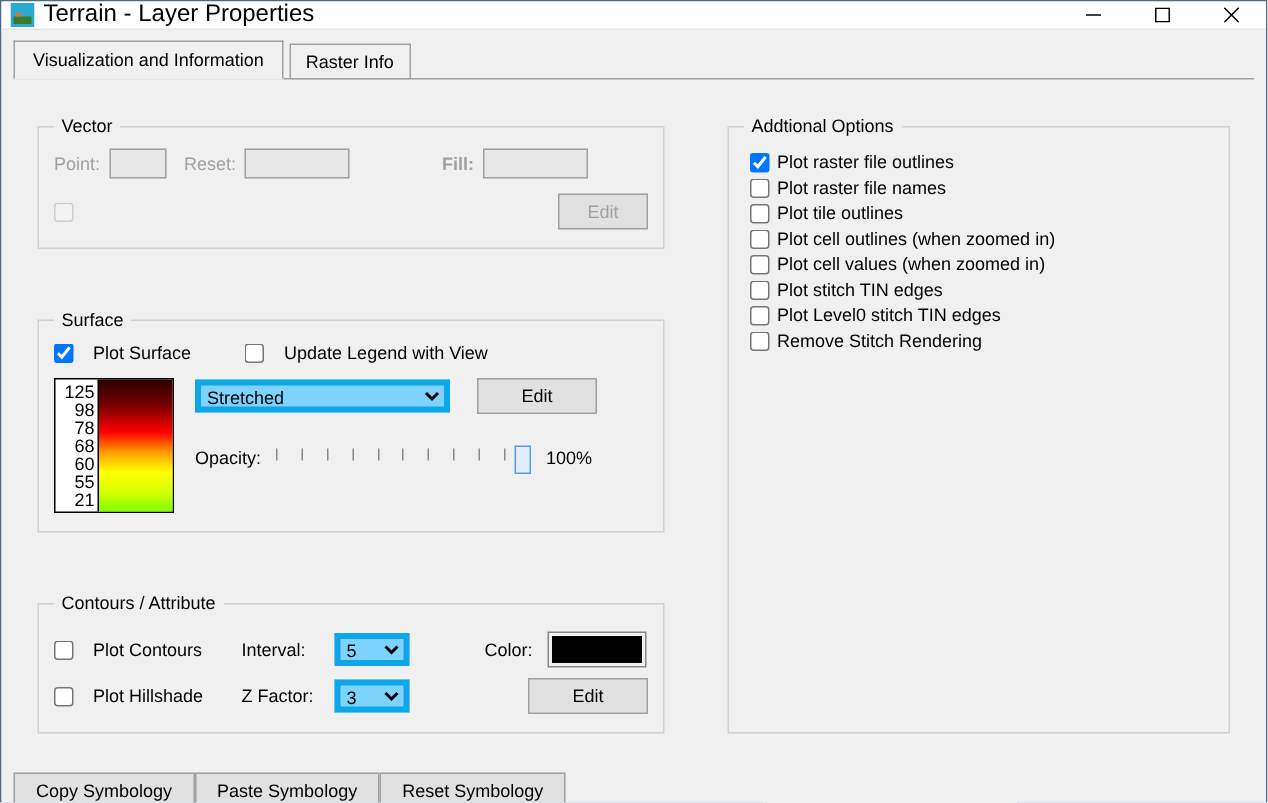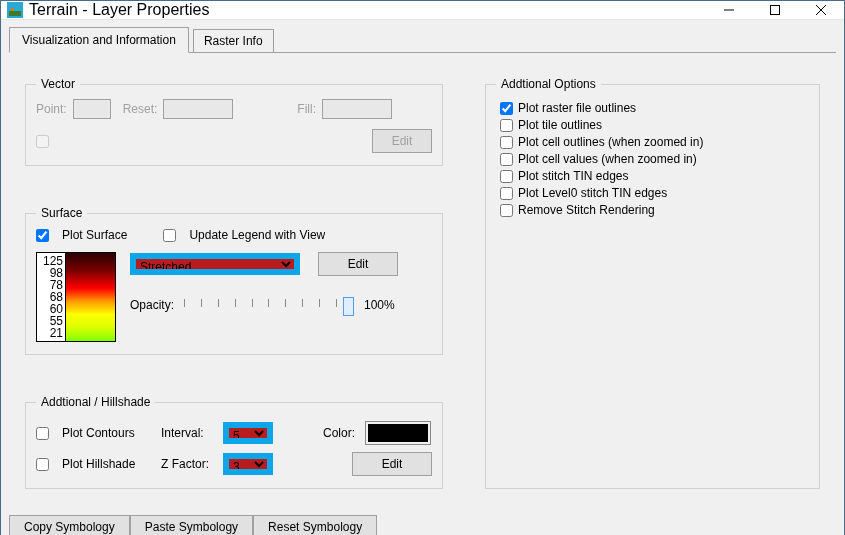--- a/index.html
+++ b/index.html
@@ -22,21 +22,21 @@
     legend { padding: 0 5px; color: #000; font-size: 12px; }
     .group-additional { flex: 1; }
     .row { display: flex; align-items: center; gap: 8px; }
     .disabled { color: #a0a0a0; }
     .color-swatch { width: 38px; height: 20px; border: 1px solid #a0a0a0; background: #e8e8e8; display: inline-block; }
     .color-swatch.big { width: 60px; height: 18px; background: #000; border: 1px solid #000; }
     .btn { min-width: 60px; height: 24px; border: 1px solid #a0a0a0; background: #e1e1e1; padding: 2px 12px; cursor: default; display: inline-flex; align-items: center; justify-content: center; }
     .btn.disabled { color: #a0a0a0; }
     .btn.wide { min-width: 120px; padding: 4px 14px; }
     input[type="checkbox"] { margin: 0 5px 0 0; width: 13px; height: 13px; }
-    select { height: 22px; border: 6px solid #0ea5e9; background: #b91c1c; font-size: 12px; }
+    select { height: 22px; border: 4px solid #0ea5e9; background: #7dd3fc; font-size: 12px; }
     .gradient-box { width: 80px; height: 90px; border: 1px solid #000; display: flex; background: #fff; }
     .gradient-labels { width: 28px; display: flex; flex-direction: column; justify-content: space-between; align-items: flex-end; padding: 2px 2px; font-size: 10px; line-height: 1; }
     .gradient-strip { flex: 1; background: linear-gradient(to bottom, #2a0000 0%, #7a0000 20%, #ff0000 40%, #ff9a00 55%, #ffff00 70%, #d9ff00 85%, #7fff00 100%); border-left: 1px solid #000; }
     .slider-track { width: 170px; height: 4px; position: relative; display: flex; align-items: center; }
     .slider-ticks { position: absolute; left: 0; right: 0; top: -4px; height: 12px; display: flex; justify-content: space-between; }
     .slider-ticks span { width: 1px; height: 8px; background: #888; }
     .slider-thumb { position: absolute; right: 0; top: -6px; width: 11px; height: 19px; border: 1px solid #569de5; background: #dfefff; }
     .opt-list { display: flex; flex-direction: column; gap: 3px; padding: 2px 4px; }
     .opt-item { display: flex; align-items: center; }
     .bottom-buttons { display: flex; margin-top: 10px; }
@@ -100,21 +100,21 @@
           <legend>Vector</legend>
           <div class="vector-row">
             <div class="vector-pair">
               <span class="disabled">Point:</span>
               <span class="color-swatch"></span>
             </div>
             <div class="vector-pair">
               <span class="disabled">Reset:</span>
               <span class="color-swatch" style="width:70px;"></span>
             </div>
-            <div class="vector-pair" style="margin-left:auto; margin-right:40px;">
+            <div class="vector-pair" style="margin-left:auto; margin-right:40px;font-weight:bold;">
               <span class="disabled">Fill:</span>
               <span class="color-swatch" style="width:70px;"></span>
             </div>
           </div>
           <div class="row">
             <input type="checkbox" disabled="" style="">
             <span style="flex:1"></span>
             <button class="btn disabled" disabled="">
                 <span>Edit</span>
               </button>
@@ -174,21 +174,21 @@
                     </div>
                   <div class="slider-thumb"></div>
                 </div>
                 <span>100%</span>
               </div>
             </div>
           </div>
         </fieldset>
 
         <fieldset>
-          <legend>Addtional / Hillshade</legend>
+          <legend>Contours / Attribute</legend>
           <div class="contours-body">
             <div class="contours-row">
               <label class="row pair1">
                 <input type="checkbox" style="">
                 <span>Plot Contours</span>
               </label>
               <span class="lbl">Interval:</span>
               <select style="width:50px;"><option>5</option></select>
               <span style="width:30px;"></span>
               <span>Color:</span>
@@ -213,20 +213,24 @@
 
       </div>
 
       <div class="right-col">
         <fieldset class="group-additional">
           <legend>Addtional Options</legend>
           <div class="opt-list">
             <label class="opt-item">
                 <input type="checkbox" checked="" style="">
                 <span>Plot raster file outlines</span>
+              </label>
+            <label class="opt-item">
+                <input type="checkbox" style="">
+                <span>Plot raster file names</span>
               </label>
             <label class="opt-item">
                 <input type="checkbox" style="">
                 <span>Plot tile outlines</span>
               </label>
             <label class="opt-item">
                 <input type="checkbox" style="">
                 <span>Plot cell outlines (when zoomed in)</span>
               </label>
             <label class="opt-item">

